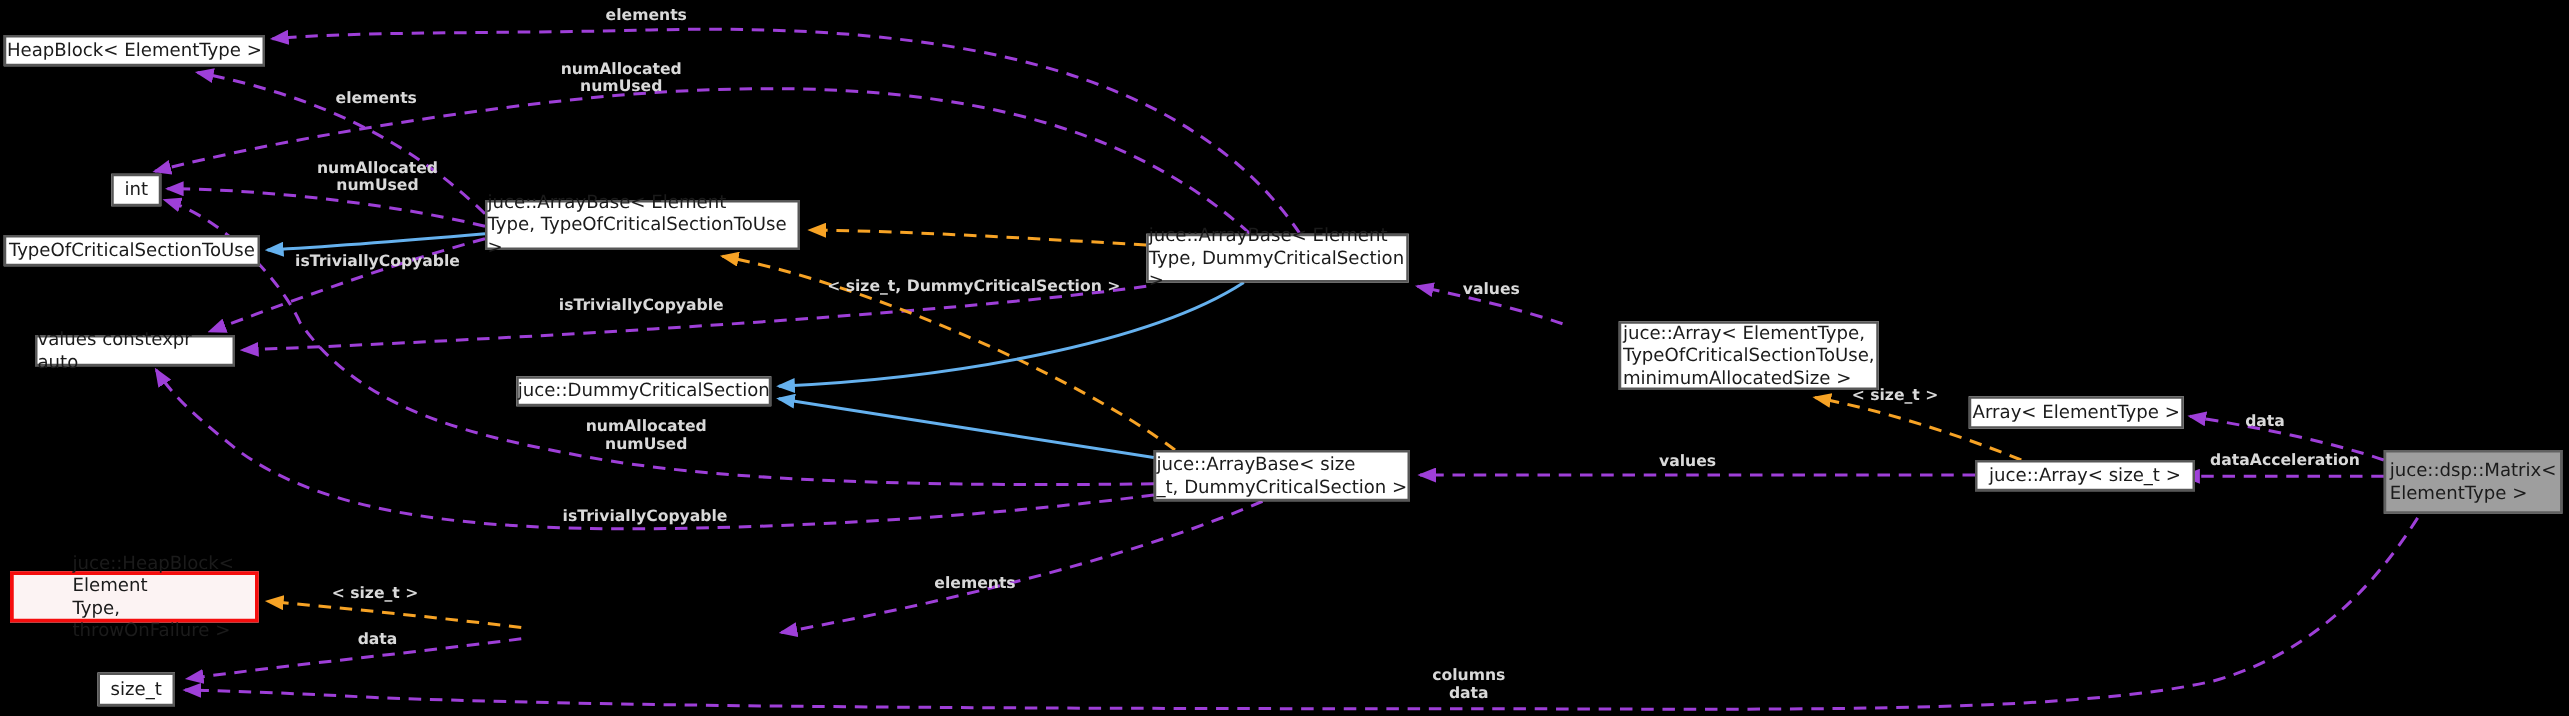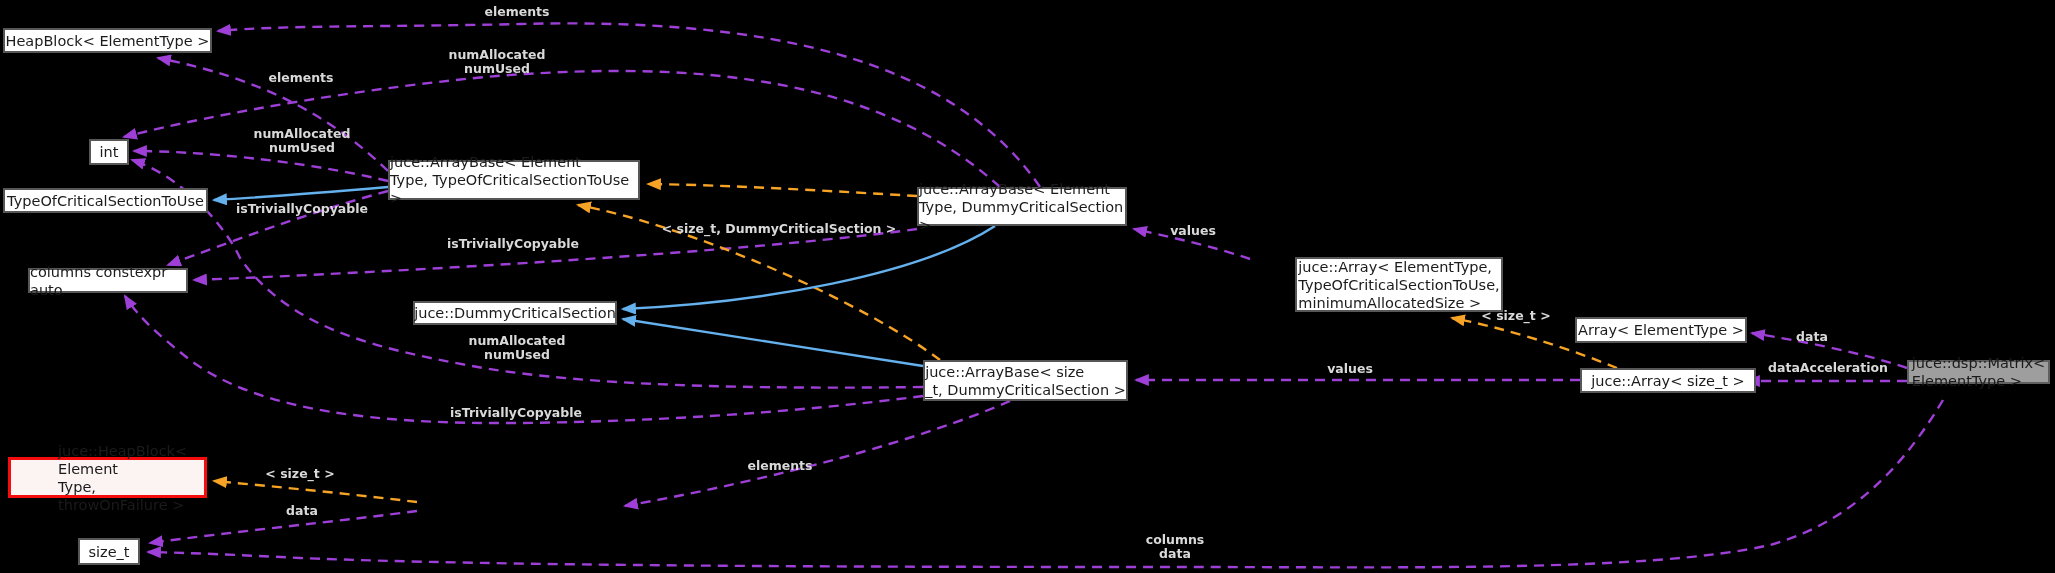--- a/index.html
+++ b/index.html
@@ -64,32 +64,32 @@
     <path class="edge e-t dashed" marker-end="url(#m-t)" d="M417,502 C350,494 280,487 214,481"></path>
 
     <path class="edge e-i" marker-end="url(#m-i)" d="M388,187 C330,192 270,197 214,200"></path>
     <path class="edge e-i" marker-end="url(#m-i)" d="M995,226 C920,275 760,303 623,309"></path>
     <path class="edge e-i" marker-end="url(#m-i)" d="M923,366 C830,352 710,332 623,319"></path>
   </svg>
 
   <div class="node" style="left:3px;top:28px;width:209px;height:25px"><span>HeapBlock&lt; ElementType &gt;</span></div>
   <div class="node" style="left:89px;top:139px;width:40px;height:26px"><span>int</span></div>
   <div class="node" style="left:3px;top:188px;width:205px;height:25px"><span>TypeOfCriticalSectionToUse</span></div>
-  <div class="node" style="left:28px;top:268px;width:160px;height:25px"><span>columns constexpr auto</span></div>
+  <div class="node" style="left:28px;top:268px;width:160px;height:25px"><span>values constexpr auto</span></div>
   <div class="node" style="left:388px;top:160px;width:252px;height:40px"><span>juce::ArrayBase&lt; Element
 Type, TypeOfCriticalSectionToUse &gt;</span></div>
   <div class="node" style="left:413px;top:301px;width:204px;height:24px"><span>juce::DummyCriticalSection</span></div>
   <div class="node" style="left:917px;top:187px;width:210px;height:39px"><span>juce::ArrayBase&lt; Element
 Type, DummyCriticalSection &gt;</span></div>
   <div class="node" style="left:1295px;top:257px;width:208px;height:55px"><span>juce::Array&lt; ElementType,
 TypeOfCriticalSectionToUse,
 minimumAllocatedSize &gt;</span></div>
   <div class="node" style="left:1575px;top:317px;width:172px;height:26px"><span>Array&lt; ElementType &gt;</span></div>
   <div class="node" style="left:1580px;top:368px;width:176px;height:25px"><span>juce::Array&lt; size_t &gt;</span></div>
-  <div class="node current" style="left:1907px;top:360px;width:143px;height:24px"><span>juce::dsp::Matrix&lt;
+  <div class="node current" style="left:1907px;top:360px;width:143px;height:51px"><span>juce::dsp::Matrix&lt;
 ElementType &gt;</span></div>
   <div class="node" style="left:923px;top:360px;width:205px;height:41px"><span>juce::ArrayBase&lt; size
 _t, DummyCriticalSection &gt;</span></div>
   <div class="node hl" style="left:8px;top:457px;width:199px;height:41px"><span>juce::HeapBlock&lt; Element
 Type, throwOnFailure &gt;</span></div>
   <div class="node" style="left:78px;top:538px;width:62px;height:27px"><span>size_t</span></div>
 
   <div class="elabel" style="left:301px;top:71px">elements</div>
   <div class="elabel" style="left:302px;top:127px">numAllocated
 numUsed</div>

